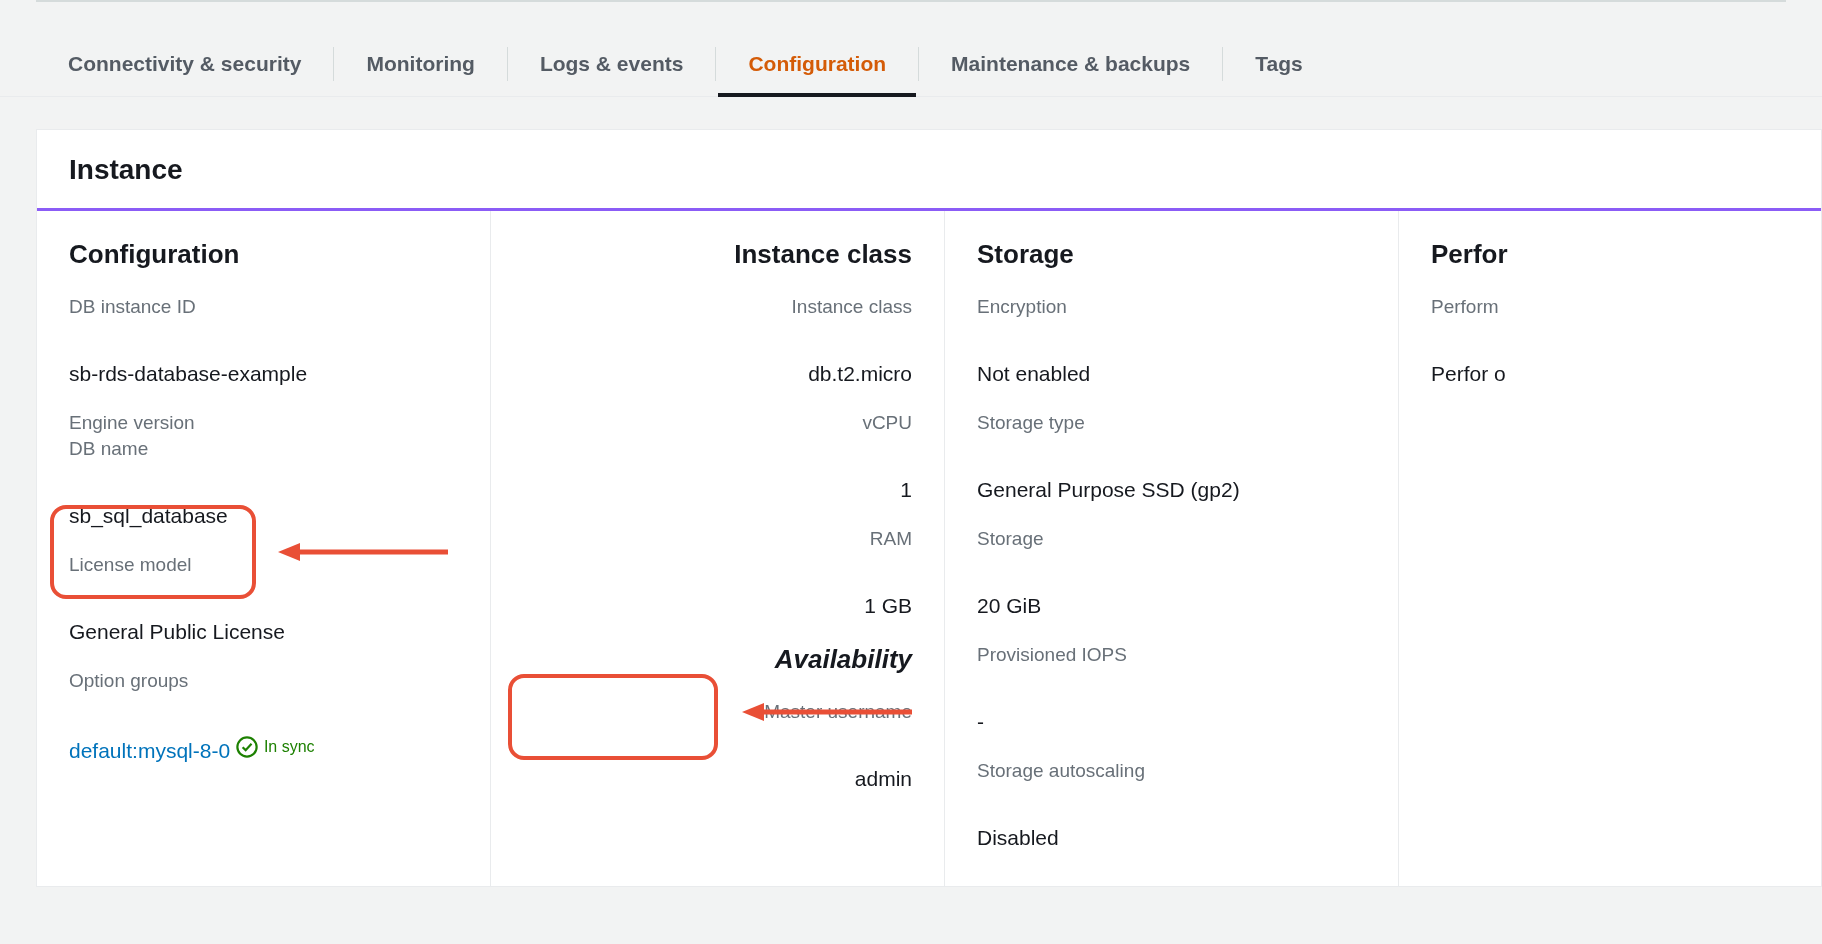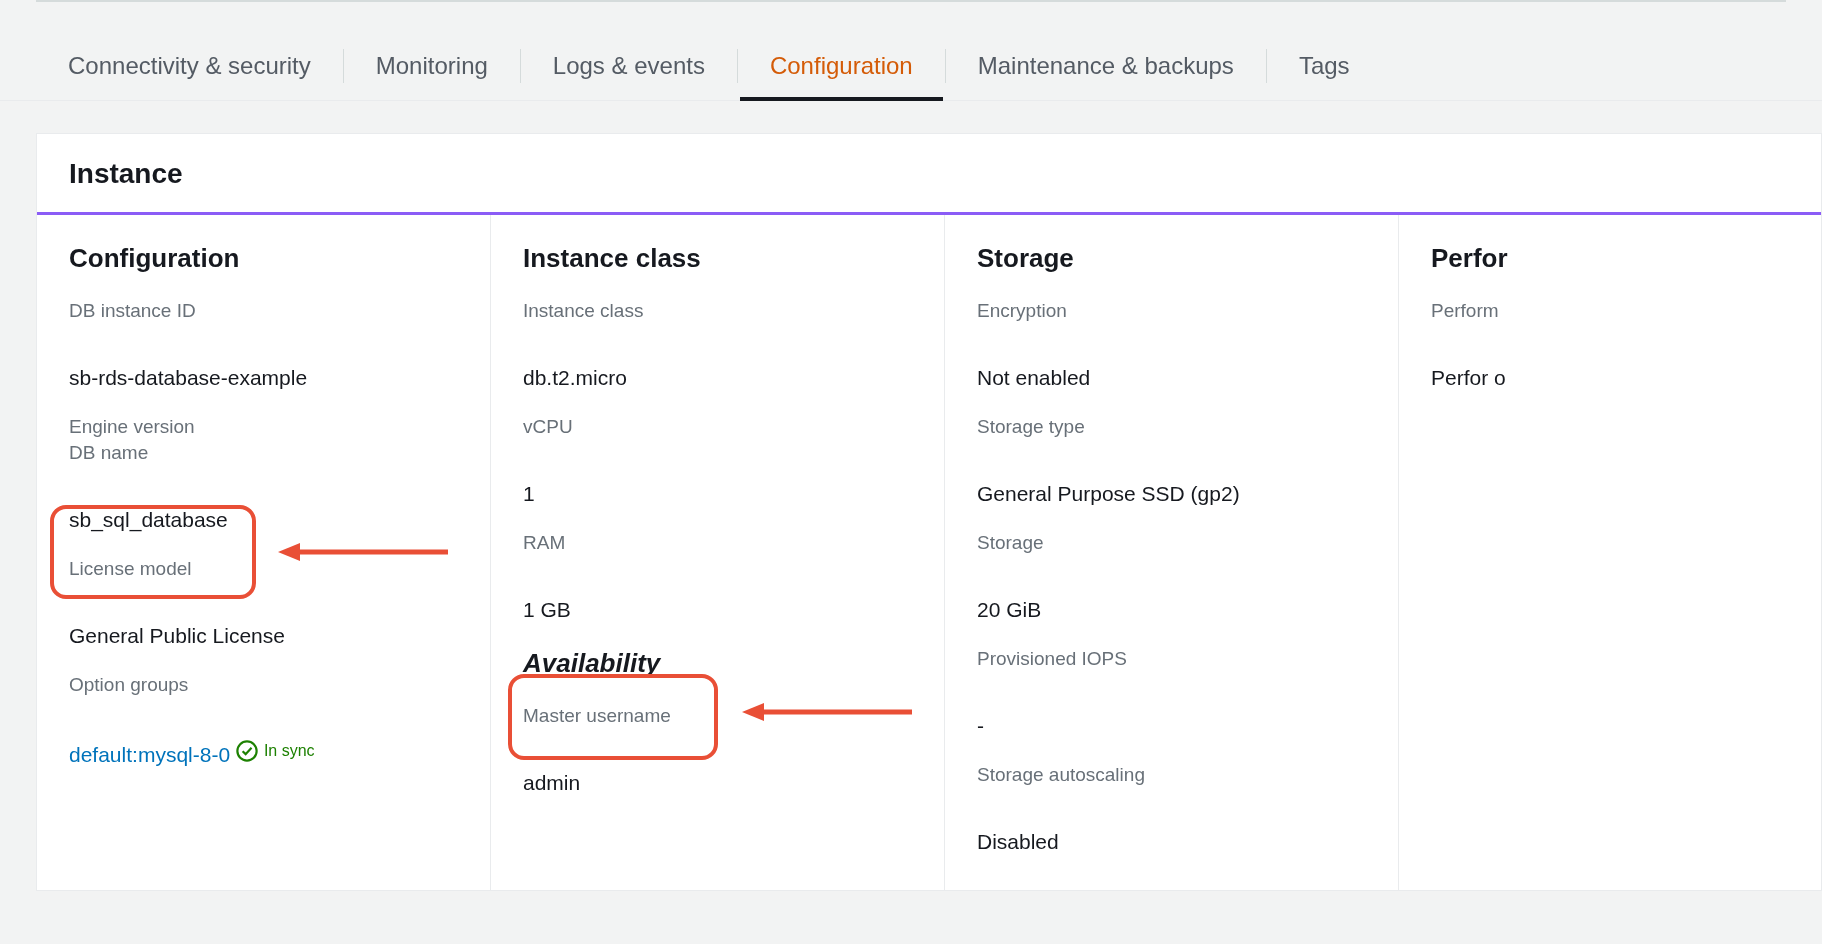--- a/index.html
+++ b/index.html
@@ -16,22 +16,22 @@
     }
     .tabs {
       display: flex;
       align-items: center;
       padding: 28px 36px 0 36px;
       border-bottom: 1px solid #e9ebed;
       gap: 0;
     }
     .tab {
       padding: 14px 32px 20px 32px;
-      font-size: 24px;
-      font-weight: 400;
+      font-size: 21px;
+      font-weight: 700;
       color: #545b64;
       cursor: pointer;
       position: relative;
       white-space: nowrap;
     }
     .tab-sep {
       width: 1px;
       height: 34px;
       background: #d5dbdb;
       align-self: center;
@@ -65,21 +65,21 @@
     }
     .columns {
       display: flex;
     }
     .col {
       padding: 28px 32px 10px 32px;
       border-right: 1px solid #e9ebed;
       min-width: 0;
     }
     .col:nth-child(1) { width: 454px; }
-    .col:nth-child(2) { width: 454px; }
+    .col:nth-child(2) { width: 454px; text-align: right; }
     .col:nth-child(3) { width: 454px; }
     .col:nth-child(4) { flex: 1; border-right: none; }
     .section-title {
       font-size: 26px;
       font-weight: 700;
       color: #16191f;
       margin-bottom: 26px;
     }
     .field-label {
       font-size: 19px;

